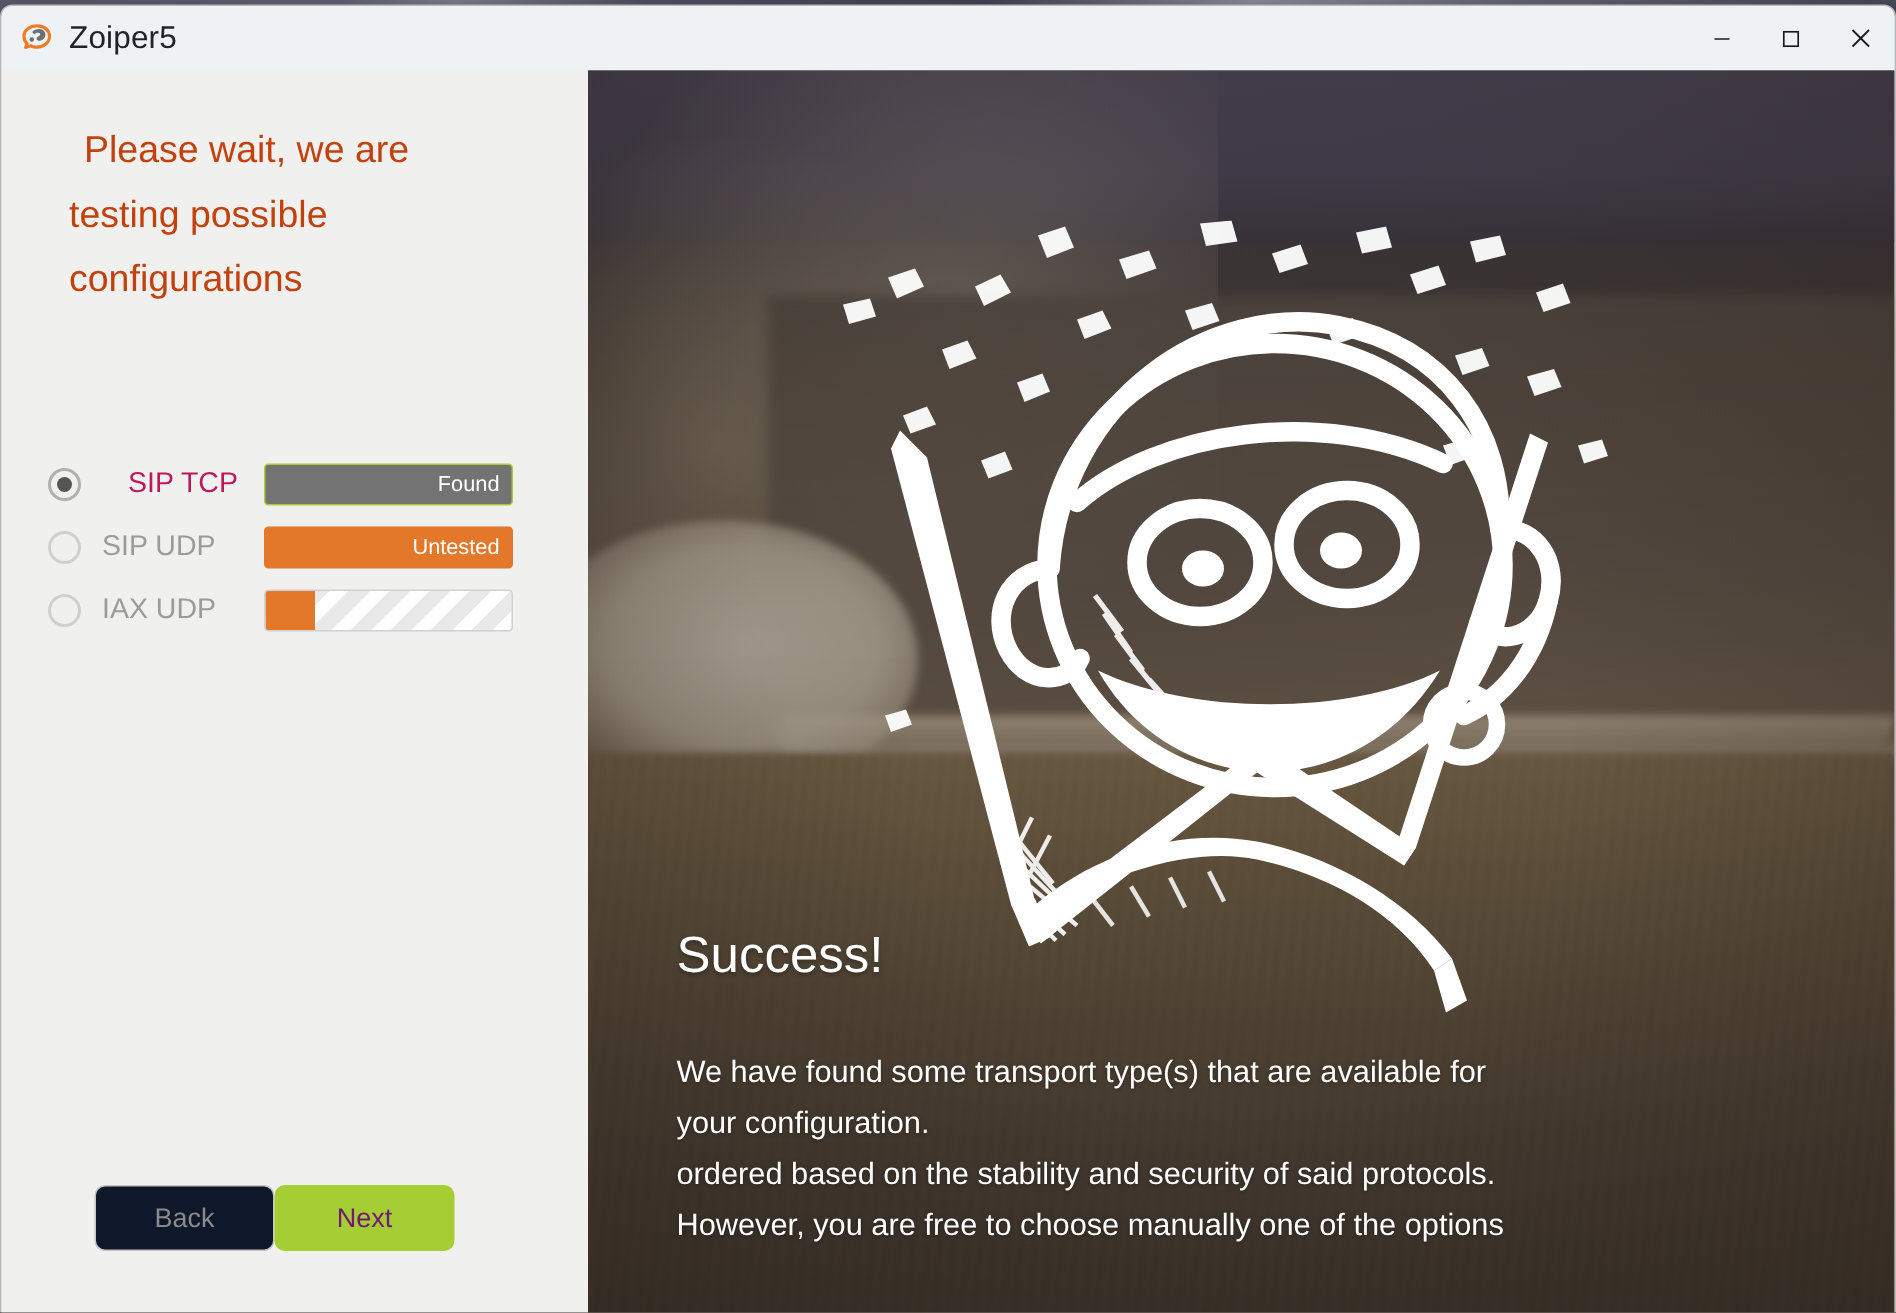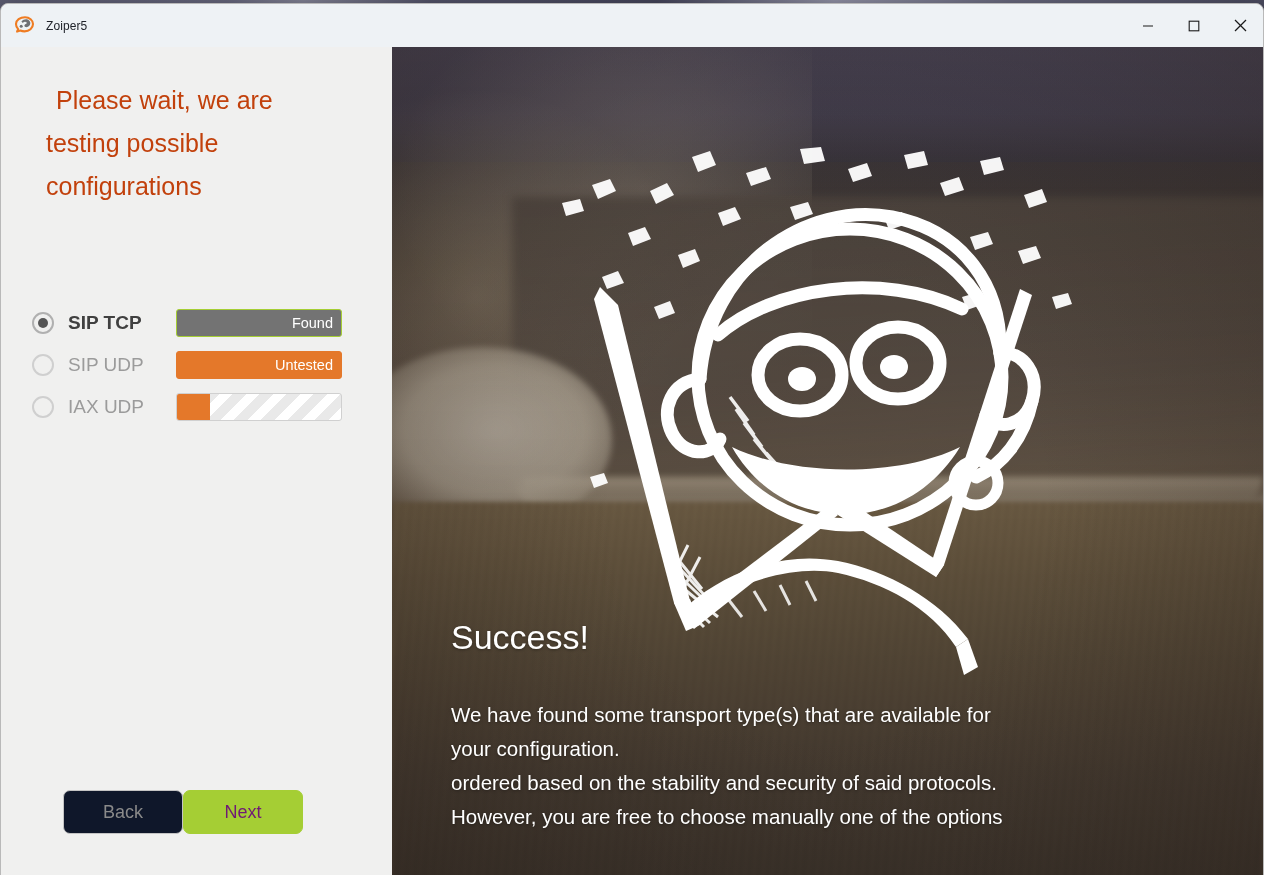--- a/index.html
+++ b/index.html
@@ -54,21 +54,21 @@
     align-items: center;
   }
   #app-icon {
     margin-left: 13px;
     width: 22px; height: 22px;
     position: relative;
     flex: none;
   }
   #title-text {
     margin-left: 10px;
-    font-size: 12px;
+    font-size: 21px;
     color: #20232a;
     letter-spacing: .1px;
   }
   .win-controls {
     position: absolute;
     right: 0; top: 0;
     height: 43px;
     display: flex;
   }
   .win-btn {
@@ -138,22 +138,23 @@
   .transport-label {
     margin-left: 14px;
     width: 108px;
     flex: none;
     font-size: 19px;
     color: #9b9b9b;
     white-space: nowrap;
   }
   .transport-row.dim .transport-label { color: #c3c3c3; }
   .transport-row.selected .transport-label {
-    color: #404040;
-    font-weight: bold;
+    color: #be185d;
+    font-weight: normal;
+    text-align: center;
   }
   .bar {
     position: relative;
     width: 166px;
     height: 28px;
     flex: none;
     border-radius: 3px;
     overflow: hidden;
     background: #ffffff;
     border: 1px solid #d8d8d8;

